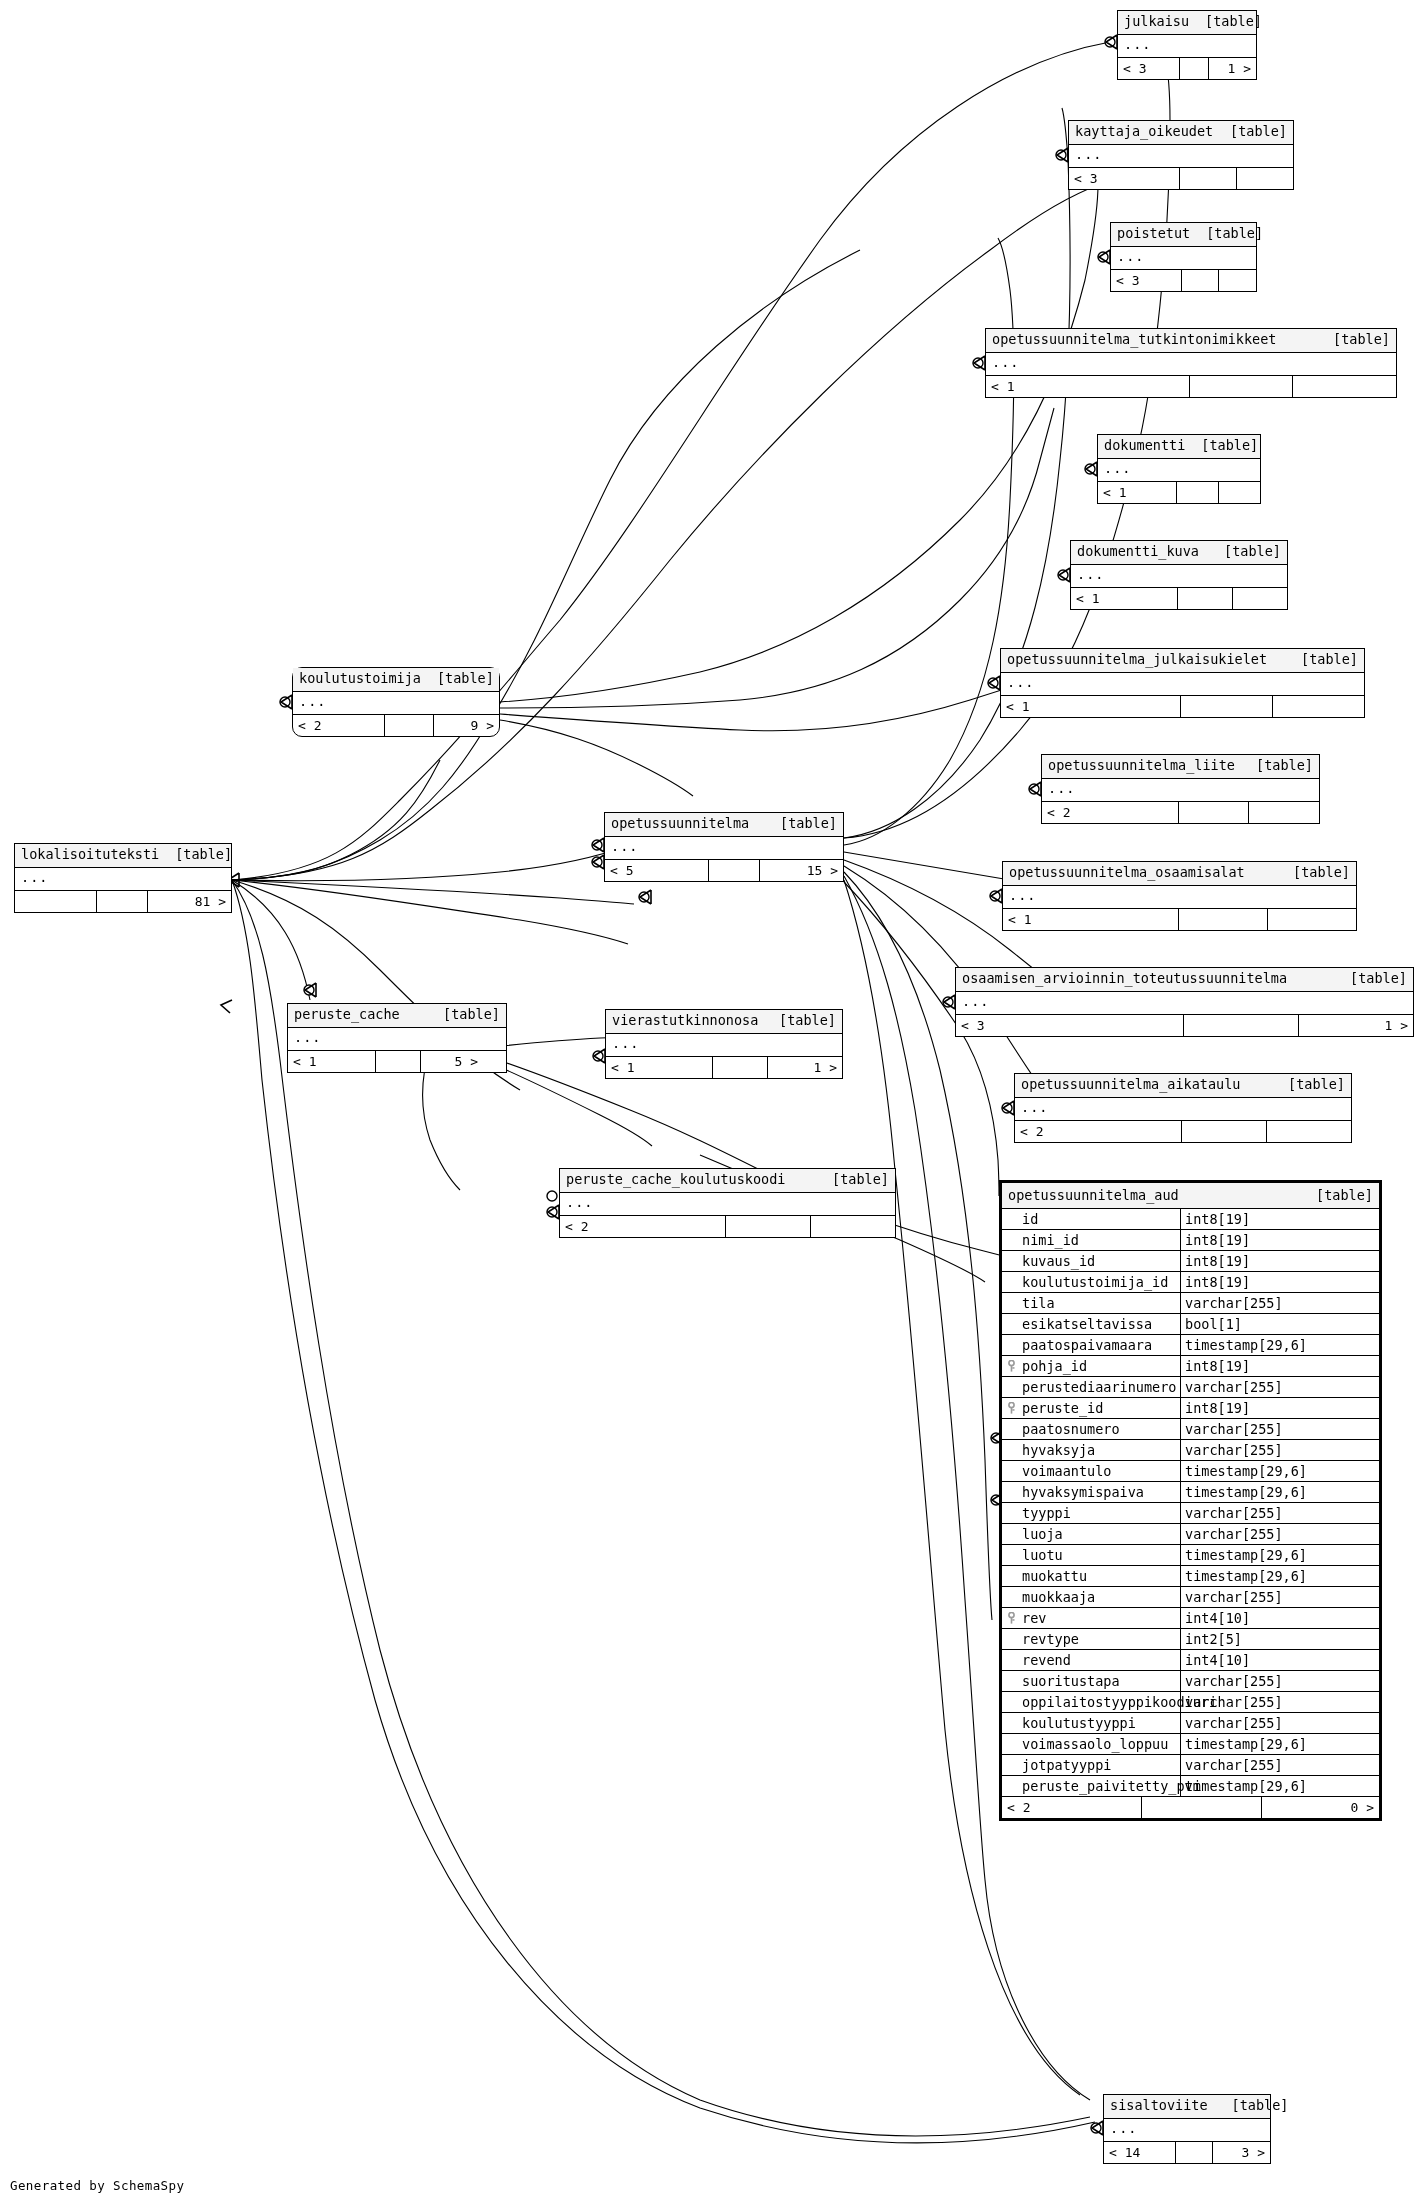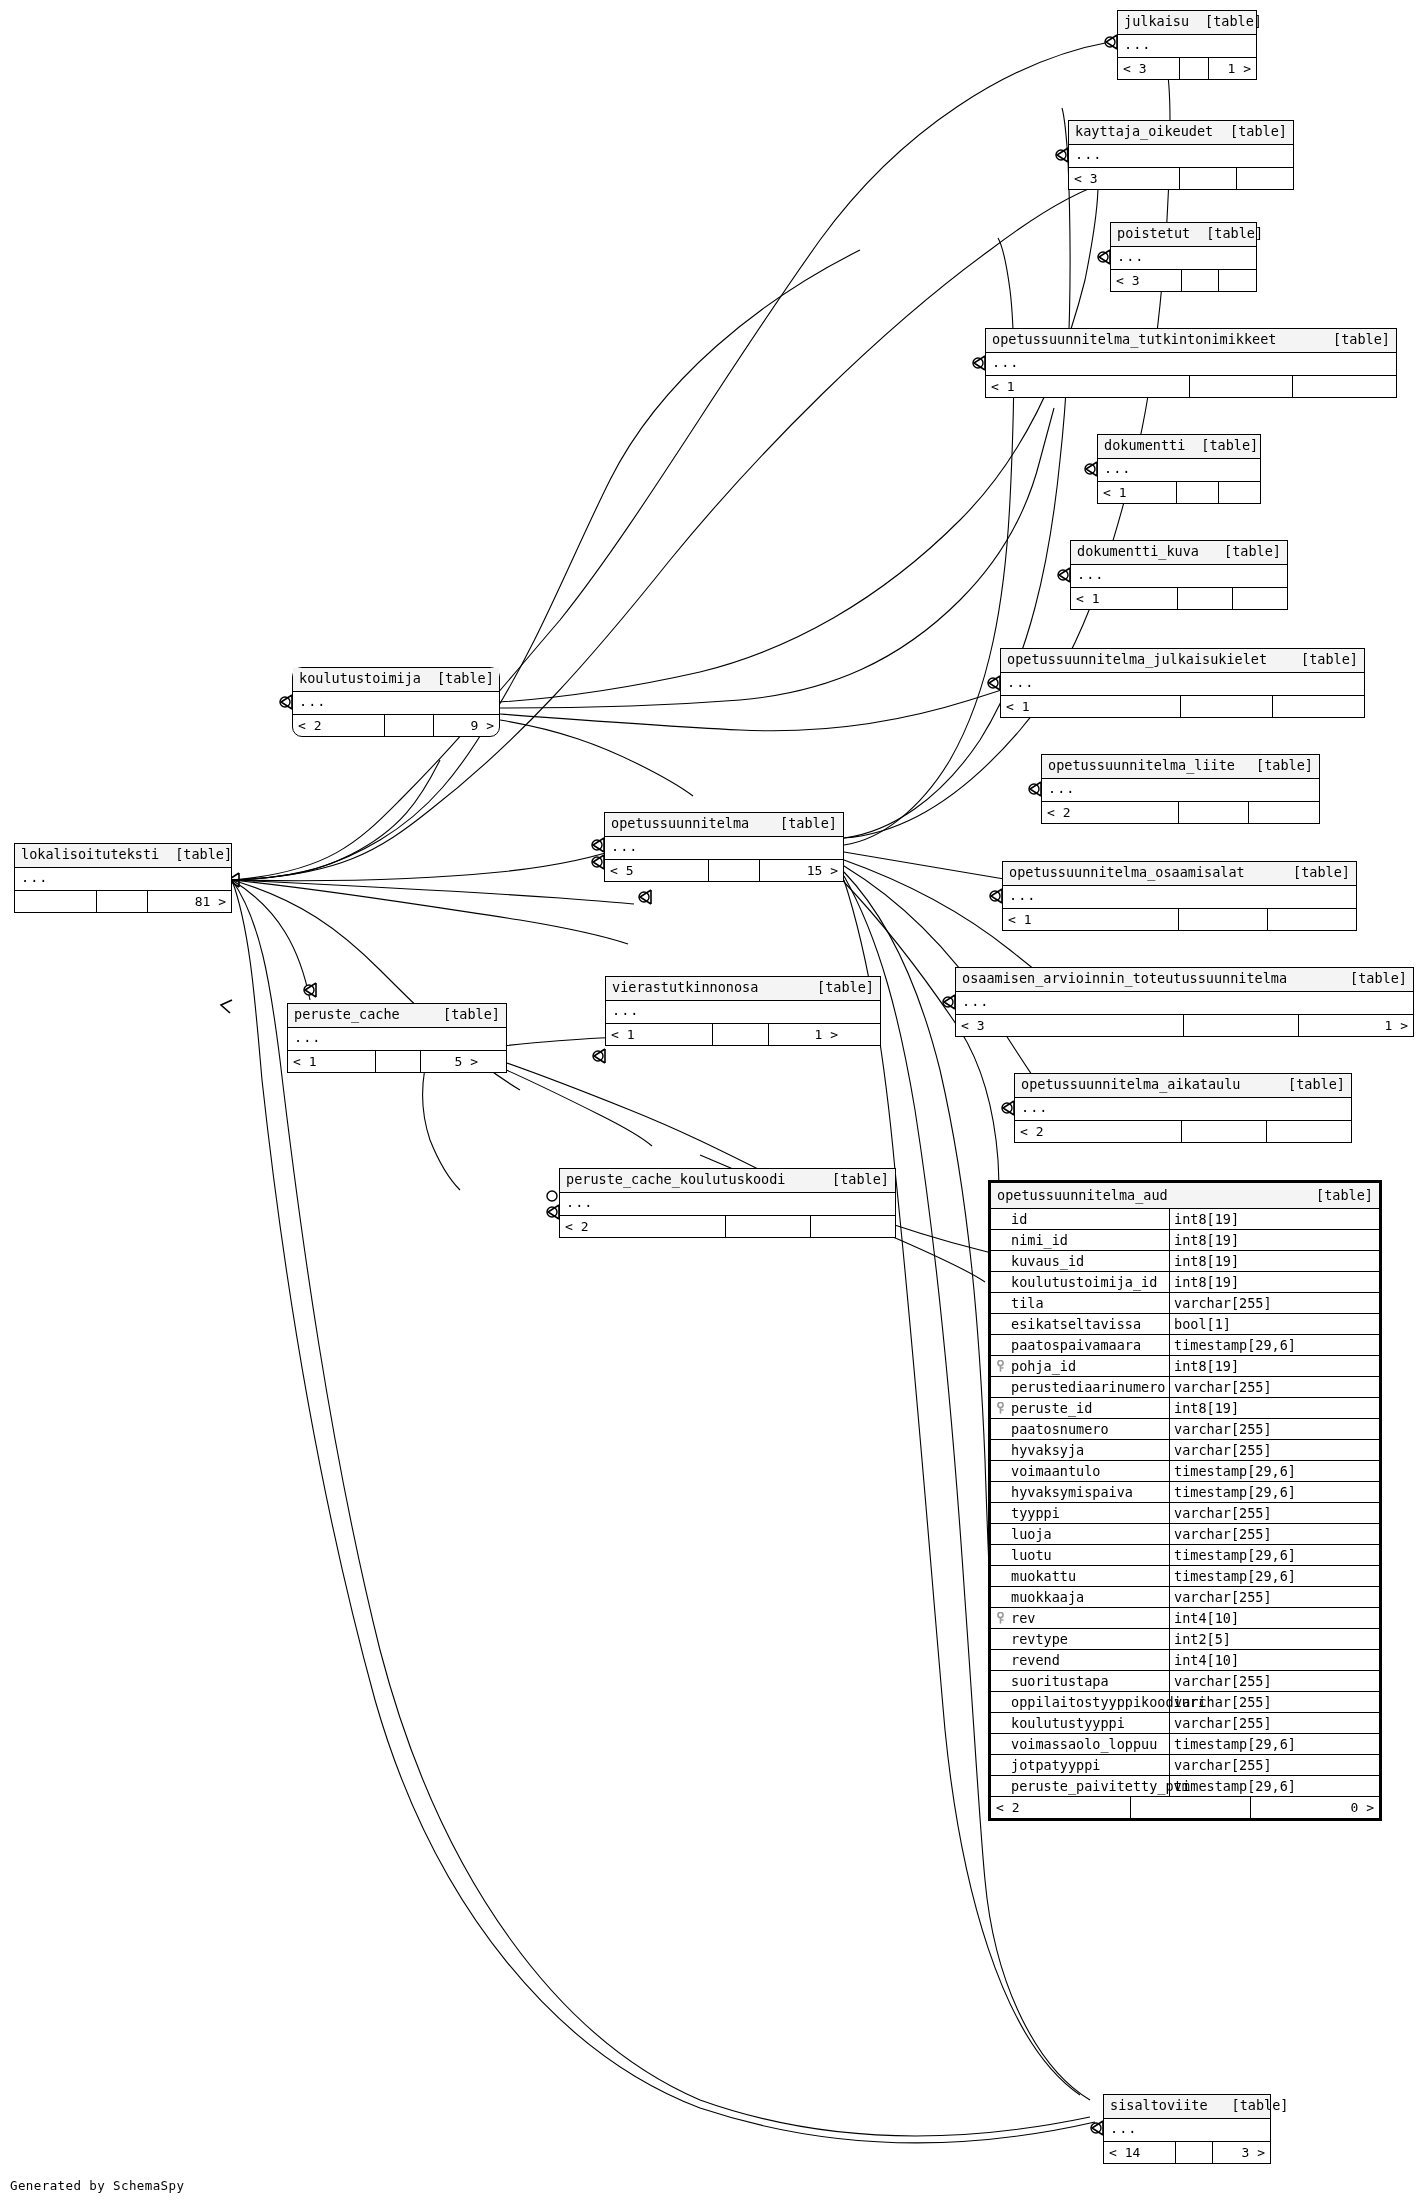--- a/index.html
+++ b/index.html
@@ -97,20 +97,21 @@
   .tbl .foot .fl { justify-content: flex-start; }
   .tbl .foot .fm { }
   .tbl .foot .fr { justify-content: flex-end; }
 
   
   .bigtbl { position: absolute; z-index: 6; }
   .bigtbl .outer {
     border: 3px solid #000;
     background: #fff;
     box-sizing: border-box;
+    margin-left: 11px;
   }
   .bigtbl .hdr {
     background: #f4f4f4;
     border-bottom: 1px solid #000;
     display: flex;
     justify-content: space-between;
     padding: 4px 6px 5px 6px;
     font-size: 13.5px;
     white-space: nowrap;
   }
@@ -483,21 +484,21 @@
       <span class="ttype">[table]</span>
     </div>
     <div class="body">...</div>
     <div class="foot">
       <div class="fl" style="width:88px">&lt; 1</div>
       <div class="fm" style="width:45px"></div>
       <div class="fr" style="width:62px">5 &gt;</div>
     </div>
   </div>
 
-  <div class="tbl" style="left:605px; top:976px; width:276px;">
+  <div class="tbl" style="left:605px; top:1009px; width:238px;">
     <div class="hdr">
       <span class="tname">vierastutkinnonosa</span>
       <span class="ttype">[table]</span>
     </div>
     <div class="body">...</div>
     <div class="foot">
       <div class="fl" style="width:107px">&lt; 1</div>
       <div class="fm" style="width:56px"></div>
       <div class="fr" style="width:74px">1 &gt;</div>
     </div>

